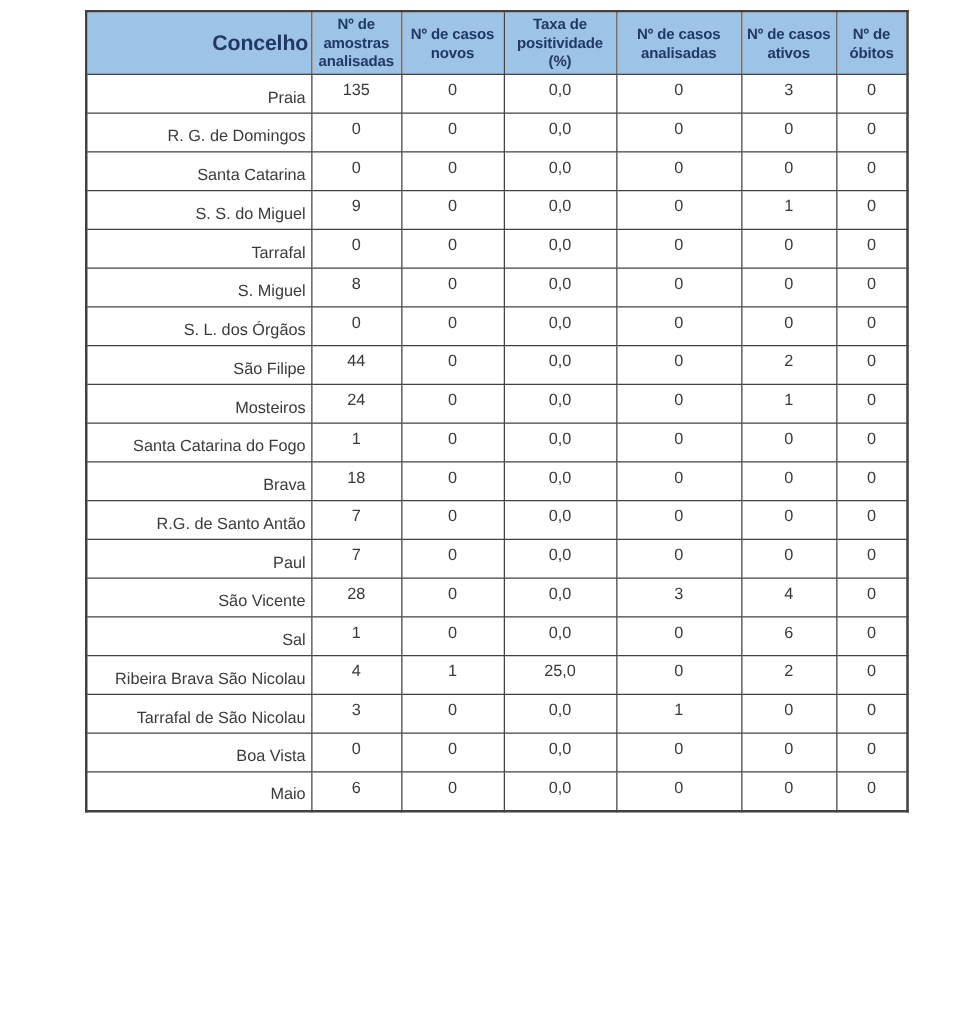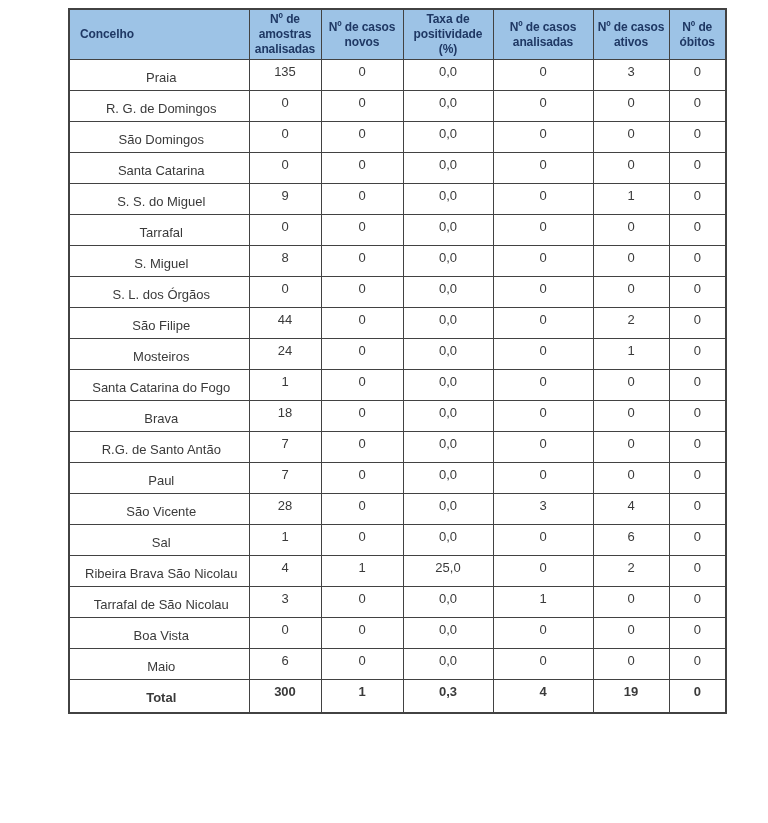--- a/index.html
+++ b/index.html
@@ -33,32 +33,32 @@
     font-weight: bold;
     font-size: 12px;
     line-height: 1.25;
     letter-spacing: -0.1px;
     text-align: center;
     vertical-align: middle;
     height: 50px;
     padding: 2px 2px;
   }
   thead th.name-col {
-    text-align: left;
-    padding-left: 10px;
-    font-size: 12px;
+    text-align: right;
+    padding-left: 0;
+    font-size: 17px;
   }
   tbody td {
     color: var(--body-text, #3A3A3A);
     font-size: 13px;
     height: 31px;
     background: #ffffff;
   }
   tbody td.name {
-    text-align: center;
+    text-align: right;
     vertical-align: middle;
     padding: 6px 4px 2px 8px;
     white-space: nowrap;
   }
   tbody td.num {
     text-align: center;
     vertical-align: top;
     padding-top: 4px;
   }
   tbody tr.total td {
@@ -104,29 +104,20 @@
         <tr>
           <td class="name">R. G. de Domingos</td>
           <td class="num">0</td>
           <td class="num">0</td>
           <td class="num">0,0</td>
           <td class="num">0</td>
           <td class="num">0</td>
           <td class="num">0</td>
         </tr>
         <tr>
-          <td class="name">São Domingos</td>
-          <td class="num">0</td>
-          <td class="num">0</td>
-          <td class="num">0,0</td>
-          <td class="num">0</td>
-          <td class="num">0</td>
-          <td class="num">0</td>
-        </tr>
-        <tr>
           <td class="name">Santa Catarina</td>
           <td class="num">0</td>
           <td class="num">0</td>
           <td class="num">0,0</td>
           <td class="num">0</td>
           <td class="num">0</td>
           <td class="num">0</td>
         </tr>
         <tr>
           <td class="name">S. S. do Miguel</td>
@@ -263,26 +254,17 @@
           <td class="num">0</td>
           <td class="num">0</td>
         </tr>
         <tr>
           <td class="name">Maio</td>
           <td class="num">6</td>
           <td class="num">0</td>
           <td class="num">0,0</td>
           <td class="num">0</td>
           <td class="num">0</td>
-          <td class="num">0</td>
-        </tr>
-        <tr class="total">
-          <td class="name">Total</td>
-          <td class="num">300</td>
-          <td class="num">1</td>
-          <td class="num">0,3</td>
-          <td class="num">4</td>
-          <td class="num">19</td>
           <td class="num">0</td>
         </tr>
       </tbody>
   </table>
 </div>
 
 </body></html>

